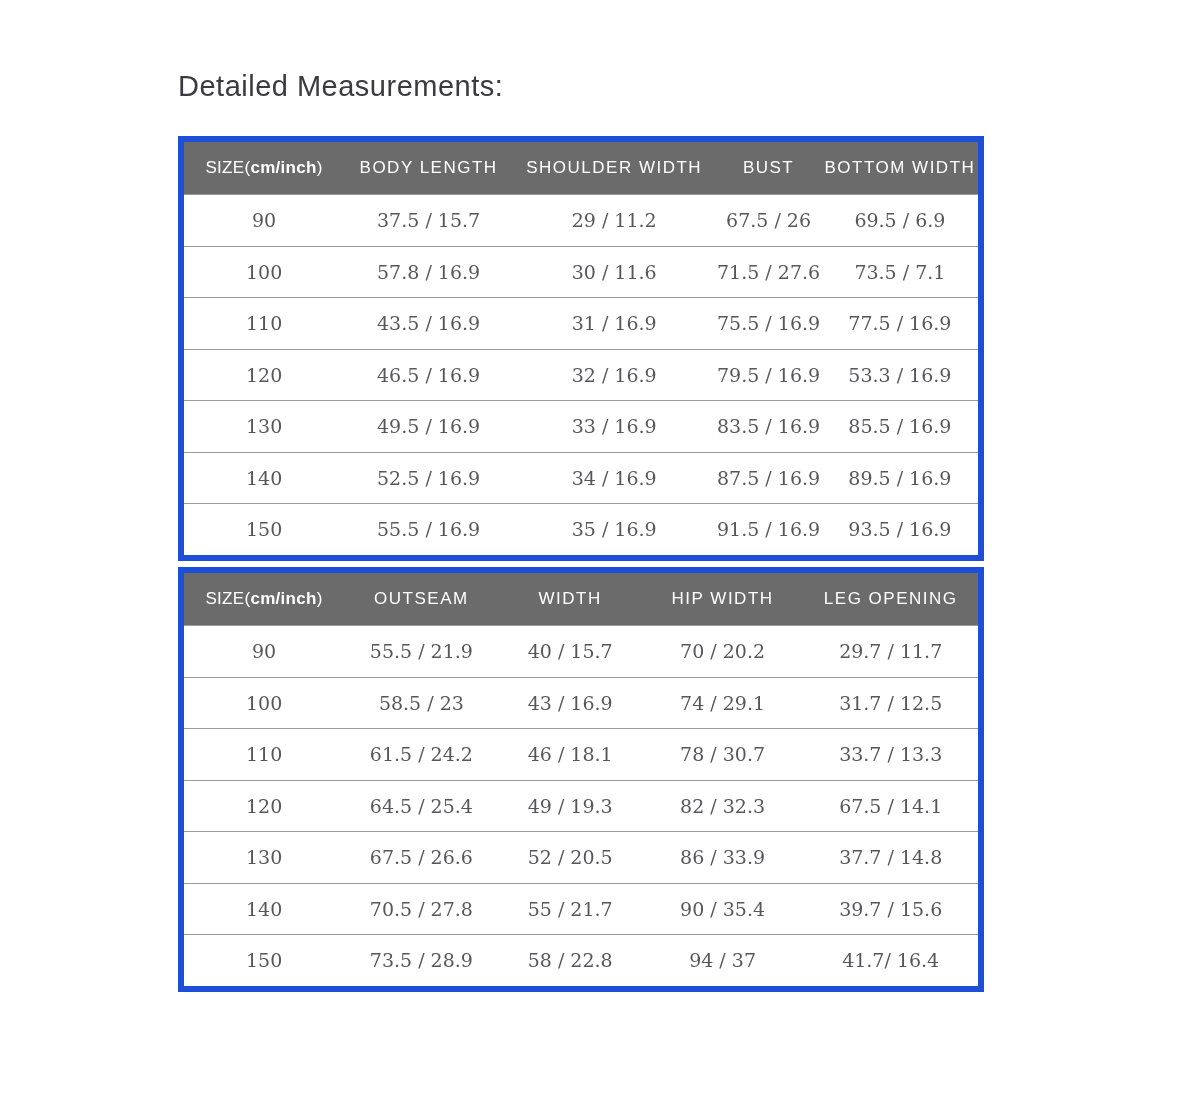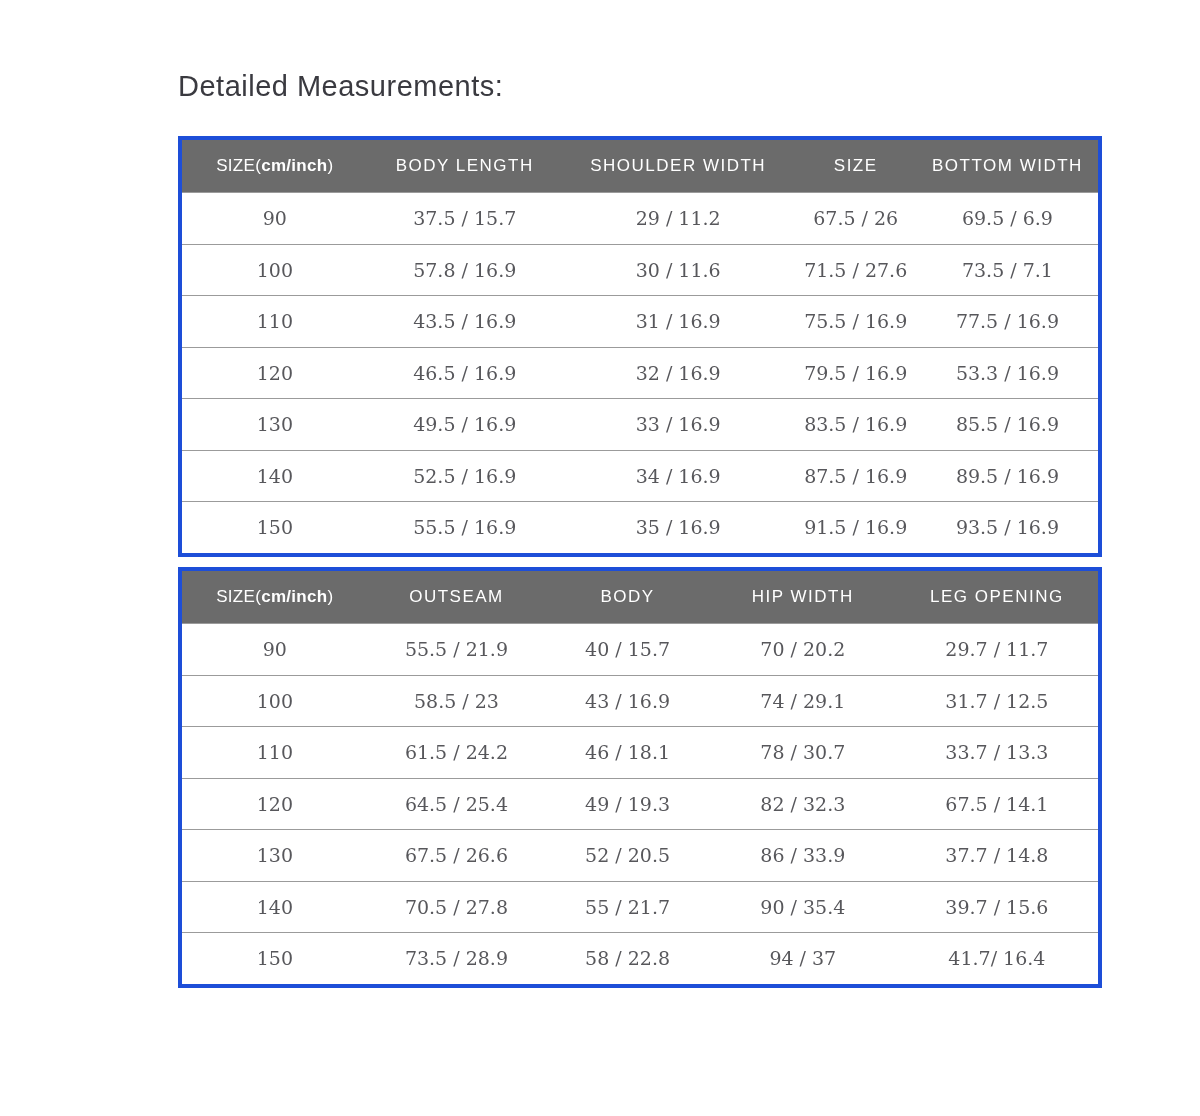--- a/index.html
+++ b/index.html
@@ -20,24 +20,24 @@
     margin: 0;
     font-size: 29px;
     font-weight: 400;
     letter-spacing: 0.5px;
     color: #3a3a40;
     text-align: right;
   }
   table.mtable {
     position: absolute;
     left: 178px;
-    width: 924px;
+    width: 806px;
     border-collapse: collapse;
     table-layout: fixed;
-    border: 4px solid #1d4ed8;
+    border: 6px solid #1d4ed8;
   }
   #table-top { top: 136px; }
   #table-bottom { top: 567px; }
   .mtable thead th {
     background: #6b6b6b;
     color: #ffffff;
     font-weight: 400;
     font-size: 17px;
     letter-spacing: 1.5px;
     height: 52px;
@@ -90,21 +90,21 @@
       <col>
       <col>
       <col>
       <col>
   </colgroup>
   <thead>
     <tr>
         <th class="size-th"><span>SIZE(</span><span class="bold">cm/inch</span><span>)</span></th>
         <th>BODY LENGTH</th>
         <th>SHOULDER WIDTH</th>
-        <th>SIZE</th>
+        <th>BUST</th>
         <th>BOTTOM WIDTH</th>
       </tr>
   </thead>
   <tbody>
       <tr>
         <td>90</td>
         <td>37.5 / 15.7</td>
         <td>29 / 11.2</td>
         <td>67.5 / 26</td>
         <td>69.5 / 6.9</td>
@@ -159,21 +159,21 @@
     <col>
       <col>
       <col>
       <col>
       <col>
   </colgroup>
   <thead>
     <tr>
         <th class="size-th"><span>SIZE(</span><span class="bold">cm/inch</span><span>)</span></th>
         <th>OUTSEAM</th>
-        <th>BODY</th>
+        <th>WIDTH</th>
         <th>HIP WIDTH</th>
         <th>LEG OPENING</th>
       </tr>
   </thead>
   <tbody>
       <tr>
         <td>90</td>
         <td>55.5 / 21.9</td>
         <td>40 / 15.7</td>
         <td>70 / 20.2</td>

